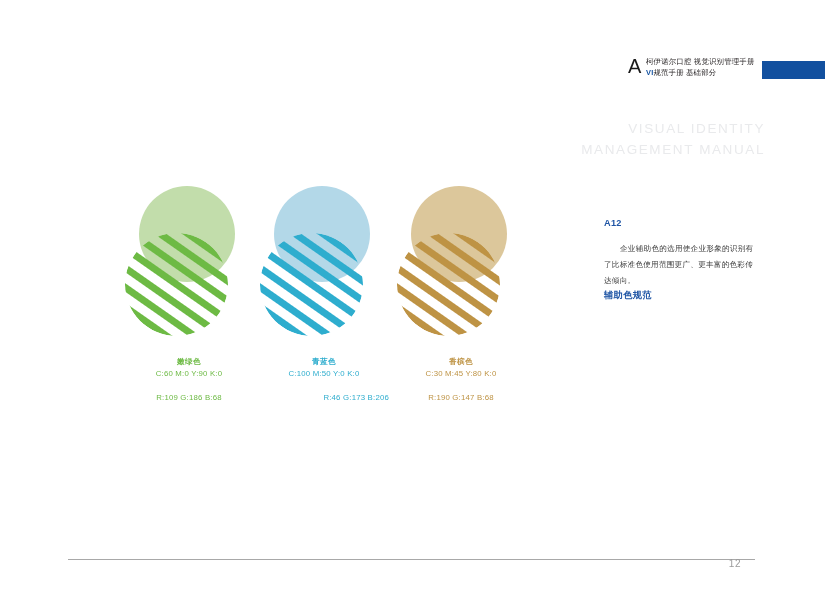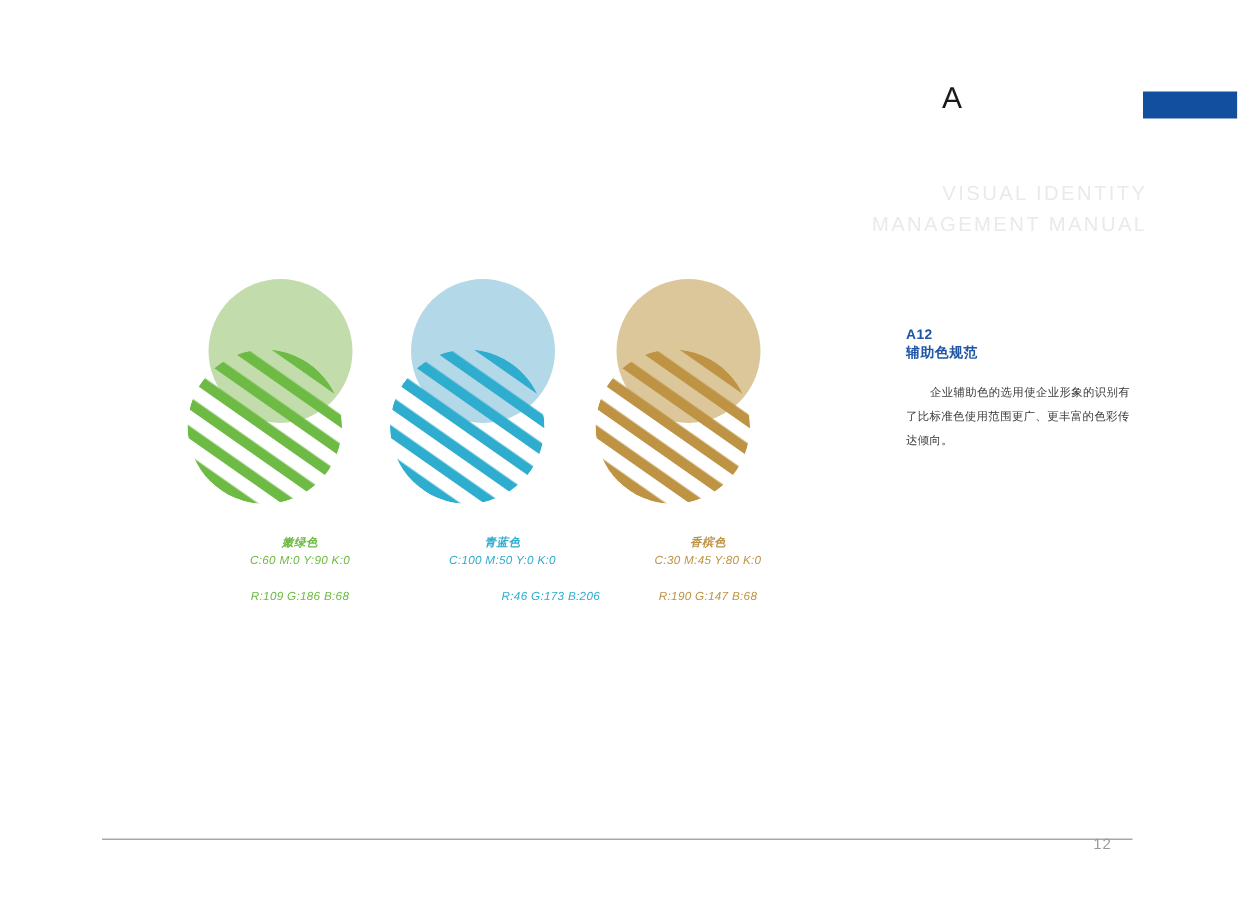--- a/index.html
+++ b/index.html
@@ -144,24 +144,23 @@
     height: 103px;
     border-radius: 50%;
     overflow: hidden;
   }
   .circle-striped svg {
     display: block;
   }
   .swatch-labels {
     position: absolute;
     top: 170px;
-    left: 15px;
+    left: 4px;
     width: 130px;
     text-align: center;
-    font-style: italic;
   }
   .swatch-name {
     font-size: 7.6px;
     line-height: 12px;
     font-weight: bold;
     letter-spacing: 0.4px;
   }
   .swatch-cmyk {
     font-size: 7.8px;
     line-height: 12px;
@@ -197,32 +196,36 @@
     letter-spacing: 0.6px;
   }
 </style>
 </head>
 <body>
 
 <div id="page">
 
   <div id="header">
     <div id="header-letter">A</div>
+    <div id="header-lines">
+      <div class="header-line">柯伊诺尔口腔 视觉识别管理手册</div>
+      <div class="header-line"><span class="vi-mark" style="color: rgb(18, 80, 159);">VI</span><span>规范手册 基础部分</span></div>
+    </div>
     <div id="header-bar" style="background: rgb(18, 80, 159);"></div>
   </div>
 
   <div id="watermark" style="color: rgb(233, 234, 236);">
     <div class="wm-line">VISUAL IDENTITY</div>
     <div class="wm-line">MANAGEMENT MANUAL</div>
   </div>
 
   <div id="section-block">
     <div id="section-code" style="color: rgb(31, 85, 165); margin-top: 37px;">A12</div>
+    <div id="section-body">企业辅助色的选用使企业形象的识别有了比标准色使用范围更广、更丰富的色彩传达倾向。</div>
     <div id="section-title" style="color: rgb(31, 85, 165);">辅助色规范</div>
-    <div id="section-body">企业辅助色的选用使企业形象的识别有了比标准色使用范围更广、更丰富的色彩传达倾向。</div>
   </div>
 
   <div id="swatches">
 
     <div class="swatch-group" id="swatch-group-0" style="left:0px;">
       <div class="swatch-art">
         <div class="circle-solid" id="solid-0" style="background: rgb(194, 221, 171);"></div>
         <div class="circle-striped">
           <svg width="103" height="103" viewBox="0 0 103 103" xmlns="http://www.w3.org/2000/svg">
             <defs>

